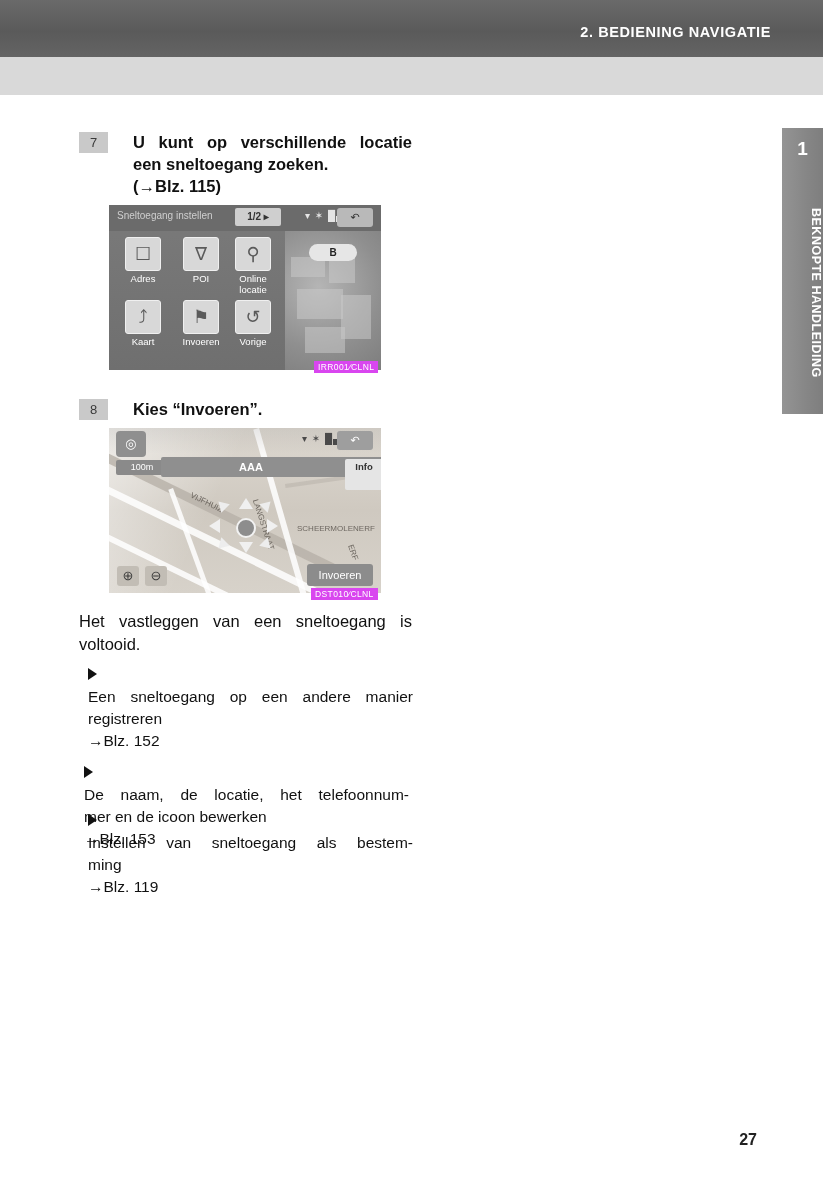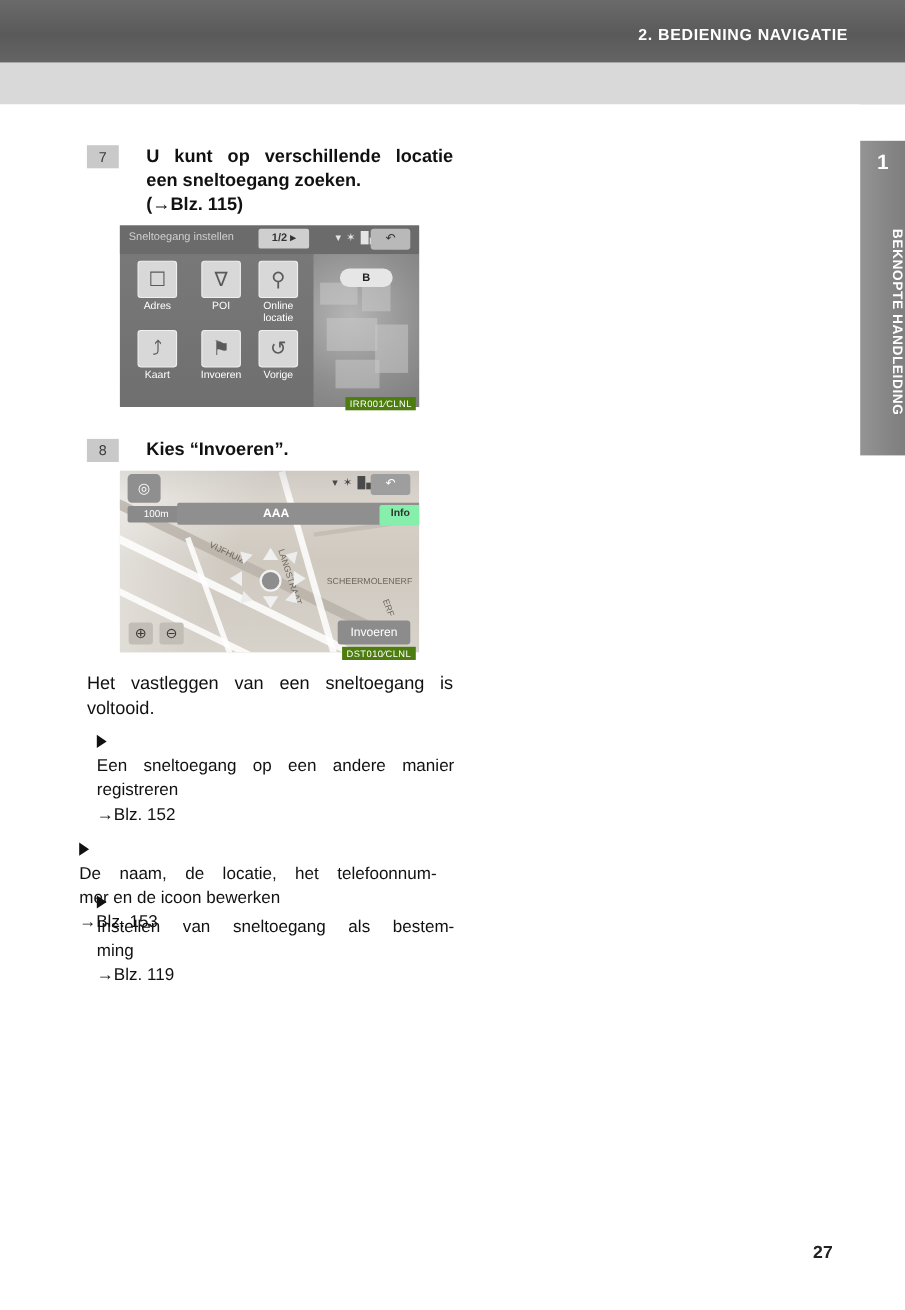--- a/index.html
+++ b/index.html
@@ -263,21 +263,21 @@
     color: #5a5a5a;
   }
   .tile .cap {
     font-size: 9.5px;
     color: #ffffff;
     line-height: 11px;
     margin-top: 2px;
   }
   .figcode {
     position: absolute;
-    background: #4d7c0f;
+    background: #d946ef;
     color: #ffffff;
     font-size: 8.5px;
     letter-spacing: 0.4px;
     padding: 1px 4px;
     font-family: "Liberation Sans", sans-serif;
   }
 
   
   .fig2 {
     left: 109px; top: 428px;
@@ -351,22 +351,22 @@
     width: 180px; height: 20px;
     color: #ffffff;
     font-size: 11px;
     font-weight: bold;
     text-align: center;
     line-height: 20px;
   }
   .fig2 .infobtn {
     position: absolute;
     left: 184px; top: 2px;
-    width: 38px; height: 19px;
-    background: #86efac;
+    width: 38px; height: 31px;
+    background: #e5e5e5;
     border-radius: 2px;
     color: #333;
     font-size: 9.5px;
     font-weight: bold;
     text-align: center;
     line-height: 16px;
   }
   .fig2 .cursor {
     position: absolute;
     left: 100px; top: 70px;
@@ -563,21 +563,21 @@
 
   <div class="xref" style="left:88px; top:664px; width:325px;">
     <span class="tri"></span>
     <span class="body">
       <span class="just">Een sneltoegang op een andere manier</span>
       <span>registreren</span>
       <span class="arrow-line">→Blz. 152</span>
     </span>
   </div>
 
-  <div class="xref" style="left:72px; top:762px; width:325px;">
+  <div class="xref" style="left:84px; top:762px; width:325px;">
     <span class="tri"></span>
     <span class="body">
       <span class="just">De naam, de locatie, het telefoonnum-</span>
       <span>mer en de icoon bewerken</span>
       <span class="arrow-line">→Blz. 153</span>
     </span>
   </div>
 
   <div class="xref" style="left:88px; top:810px; width:325px;">
     <span class="tri"></span>

